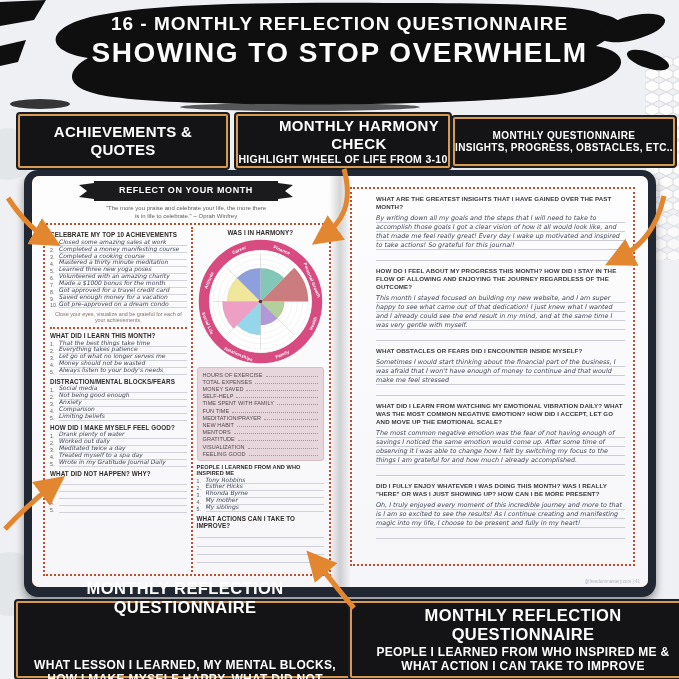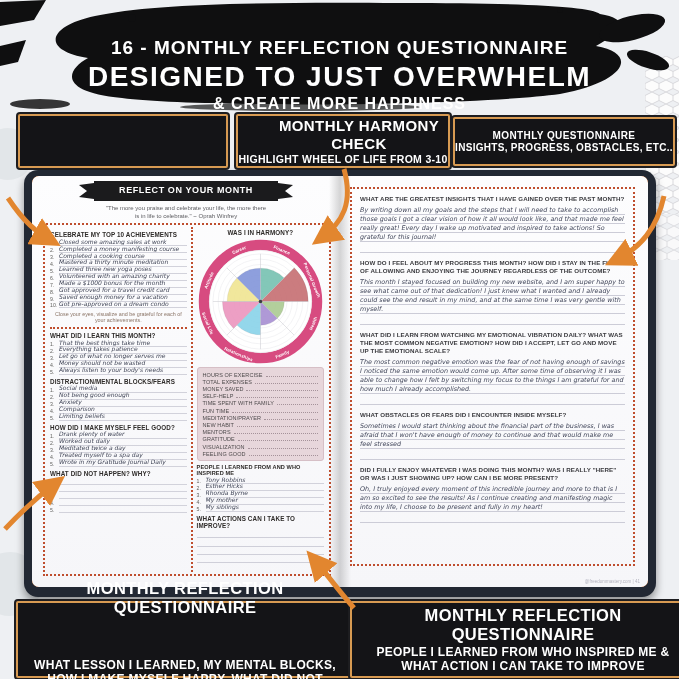--- a/index.html
+++ b/index.html
@@ -6,21 +6,21 @@
   body{font-family:"Liberation Sans",sans-serif;background:#dfe2e5;}
   .canvas{position:relative;width:679px;height:679px;background:#eef0f3;overflow:hidden;}
 
   
   .decor{position:absolute;z-index:1;}
   .blob{position:absolute;border-radius:50%;background:#e2e6e9;z-index:1;}
 
   
   .banner{position:absolute;left:0;top:0;width:679px;height:112px;z-index:10;}
   .banner svg{position:absolute;inset:0;}
-  .banner-text{position:absolute;left:0;right:0;top:13px;text-align:center;color:#fff;z-index:2;margin-top:24px;}
+  .banner-text{position:absolute;left:0;right:0;top:13px;text-align:center;color:#fff;z-index:2;}
   .banner-text .l1{font-size:19px;font-weight:bold;letter-spacing:1px;}
   .banner-text .l2{font-size:28px;font-weight:bold;letter-spacing:1.5px;margin-top:2px;}
   .banner-text .l3{font-size:16px;font-weight:bold;letter-spacing:1px;margin-top:2px;}
 
   
   .callout{position:absolute;background:#141417;border:2px solid #d79a52;box-shadow:0 0 0 2px #1d1d20;
            border-radius:2px;color:#fff;text-align:center;display:flex;flex-direction:column;
            justify-content:center;z-index:12;line-height:1.18;}
   .callout .l1{font-weight:bold;letter-spacing:.4px;}
   .callout .l2{font-weight:bold;letter-spacing:.3px;}
@@ -67,21 +67,21 @@
   .wheel-wrap{display:flex;justify-content:center;margin:1px 0 2px 0;}
   .tracker{background:#e7d6db;border:1px solid #d6bfc6;border-radius:3px;padding:3px 5px 3px 5px;}
   .trow{display:flex;align-items:flex-end;height:7.2px;}
   .tlabel{font-size:5.5px;color:#4e4a4c;letter-spacing:.1px;}
   .tline{flex:1;border-bottom:1px dotted #a5929a;margin:0 0 1px 3px;}
   .blank-rule{height:7.2px;border-bottom:.7px solid #cfcfd9;}
 
   
   .rp-body{position:absolute;left:10px;right:13px;top:11px;bottom:21px;border:2px dotted #bf4e2e;
         padding:6px 8px 4px 8px;box-sizing:border-box;overflow:hidden;}
-  .qa{margin-bottom:6px;}
+  .qa{margin-bottom:6px;margin-left:16px;}
   .qa .q{font-size:6.2px;font-weight:bold;color:#3a3a3e;line-height:8px;letter-spacing:.1px;}
   .qa .a{margin-top:3px;font-family:"DejaVu Sans",sans-serif;font-style:italic;font-size:6.4px;
         color:#41465a;line-height:9px;
         background-image:repeating-linear-gradient(to bottom,transparent 0,transparent 8.3px,#ccccd7 8.3px,#ccccd7 9px);}
   .qa .spacer-line{height:9px;border-bottom:.7px solid #ccccd7;margin-top:1px;}
   .rp-footer{position:absolute;right:8px;bottom:3px;font-size:4.5px;color:#b3b3bf;}
 
   
   .arrows{position:absolute;inset:0;z-index:20;pointer-events:none;}
 </style>
@@ -113,26 +113,26 @@
       <ellipse cx="648" cy="60" rx="22" ry="8" fill="#0f0f10" transform="rotate(18 648 60)"></ellipse>
       <polygon points="0,2 46,0 34,20 0,26" fill="#0f0f10"></polygon>
       <polygon points="0,46 26,40 18,62 0,66" fill="#0f0f10"></polygon>
       <ellipse cx="40" cy="104" rx="30" ry="5" fill="#141414" opacity=".85"></ellipse>
       <ellipse cx="300" cy="107" rx="120" ry="4" fill="#141414" opacity=".7"></ellipse>
       <circle cx="132" cy="18" r="4" fill="#0f0f10"></circle>
       <circle cx="560" cy="10" r="3" fill="#0f0f10"></circle>
     </svg>
     <div class="banner-text">
       <div class="l1">16 - MONTHLY REFLECTION QUESTIONNAIRE</div>
-      <div class="l2">DESIGNED TO JUST OVERWHELM</div>
-      <div class="l3">&amp; CREATE MORE HAPPINESS</div>
+      <div class="l2">SHOWING TO STOP OVERWHELM</div>
     </div>
   </div>
 
   <div class="callout" id="box-top-left">
+    <div class="l2">ACHIEVEMENTS &amp; QUOTES</div>
   </div>
   <div class="callout" id="box-top-mid">
     <div class="l1">MONTHLY HARMONY CHECK</div>
     <div class="l2">HIGHLIGHT WHEEL OF LIFE FROM 3-10</div>
   </div>
   <div class="callout" id="box-top-right">
     <div class="l1">MONTHLY QUESTIONNAIRE</div>
     <div class="l2">INSIGHTS, PROGRESS, OBSTACLES, ETC..</div>
   </div>
 
@@ -433,27 +433,27 @@
               <div class="q">WHAT ARE THE GREATEST INSIGHTS THAT I HAVE GAINED OVER THE PAST MONTH?</div>
               <div class="a">By writing down all my goals and the steps that I will need to take to accomplish those goals I got a clear vision of how it all would look like, and that made me feel really great! Every day I wake up motivated and inspired to take actions! So grateful for this journal!</div>
               <div class="spacer-line"></div>
             </div>
               <div class="qa">
               <div class="q">HOW DO I FEEL ABOUT MY PROGRESS THIS MONTH? HOW DID I STAY IN THE FLOW OF ALLOWING AND ENJOYING THE JOURNEY REGARDLESS OF THE OUTCOME?</div>
               <div class="a">This month I stayed focused on building my new website, and I am super happy to see what came out of that dedication! I just knew what I wanted and I already could see the end result in my mind, and at the same time I was very gentle with myself.</div>
               <div class="spacer-line"></div>
             </div>
               <div class="qa">
+              <div class="q">WHAT OBSTACLES OR FEARS DID I ENCOUNTER INSIDE MYSELF?</div>
+              <div class="a">Sometimes I would start thinking about the financial part of the business, I was afraid that I won't have enough of money to continue and that would make me feel stressed</div>
+              <div class="spacer-line"></div>
+            </div>
+              <div class="qa">
               <div class="q">WHAT DID I LEARN FROM WATCHING MY EMOTIONAL VIBRATION DAILY? WHAT WAS THE MOST COMMON NEGATIVE EMOTION? HOW DID I ACCEPT, LET GO AND MOVE UP THE EMOTIONAL SCALE?</div>
               <div class="a">The most common negative emotion was the fear of not having enough of savings I noticed the same emotion would come up. After some time of observing it I was able to change how I felt by switching my focus to the things I am grateful for and how much I already accomplished.</div>
-              <div class="spacer-line"></div>
-            </div>
-              <div class="qa">
-              <div class="q">WHAT OBSTACLES OR FEARS DID I ENCOUNTER INSIDE MYSELF?</div>
-              <div class="a">Sometimes I would start thinking about the financial part of the business, I was afraid that I won't have enough of money to continue and that would make me feel stressed</div>
               <div class="spacer-line"></div>
             </div>
               <div class="qa">
               <div class="q">DID I FULLY ENJOY WHATEVER I WAS DOING THIS MONTH? WAS I REALLY "HERE" OR WAS I JUST SHOWING UP? HOW CAN I BE MORE PRESENT?</div>
               <div class="a">Oh, I truly enjoyed every moment of this incredible journey and more to that is I am so excited to see the results! As I continue creating and manifesting magic into my life, I choose to be present and fully in my heart!</div>
               <div class="spacer-line"></div>
             </div>
             </div>
         </div>
         <div class="rp-footer">@freedommastery.com | 41</div>

